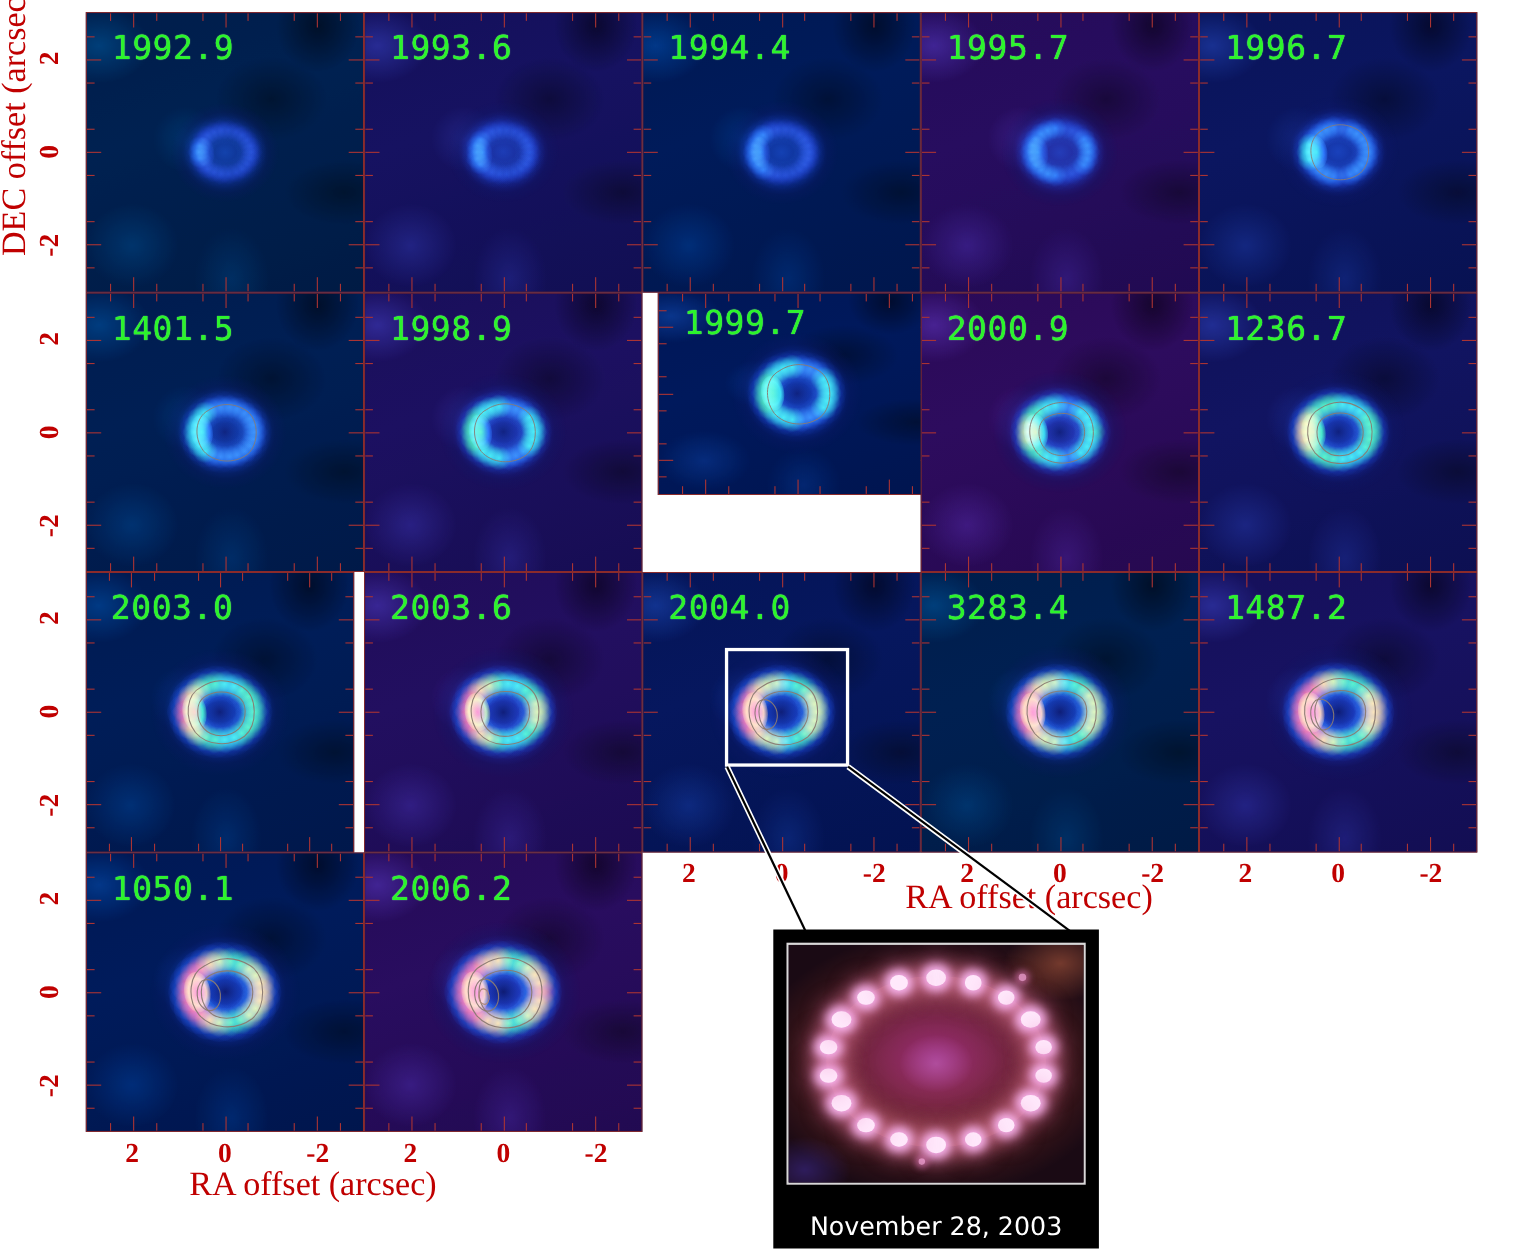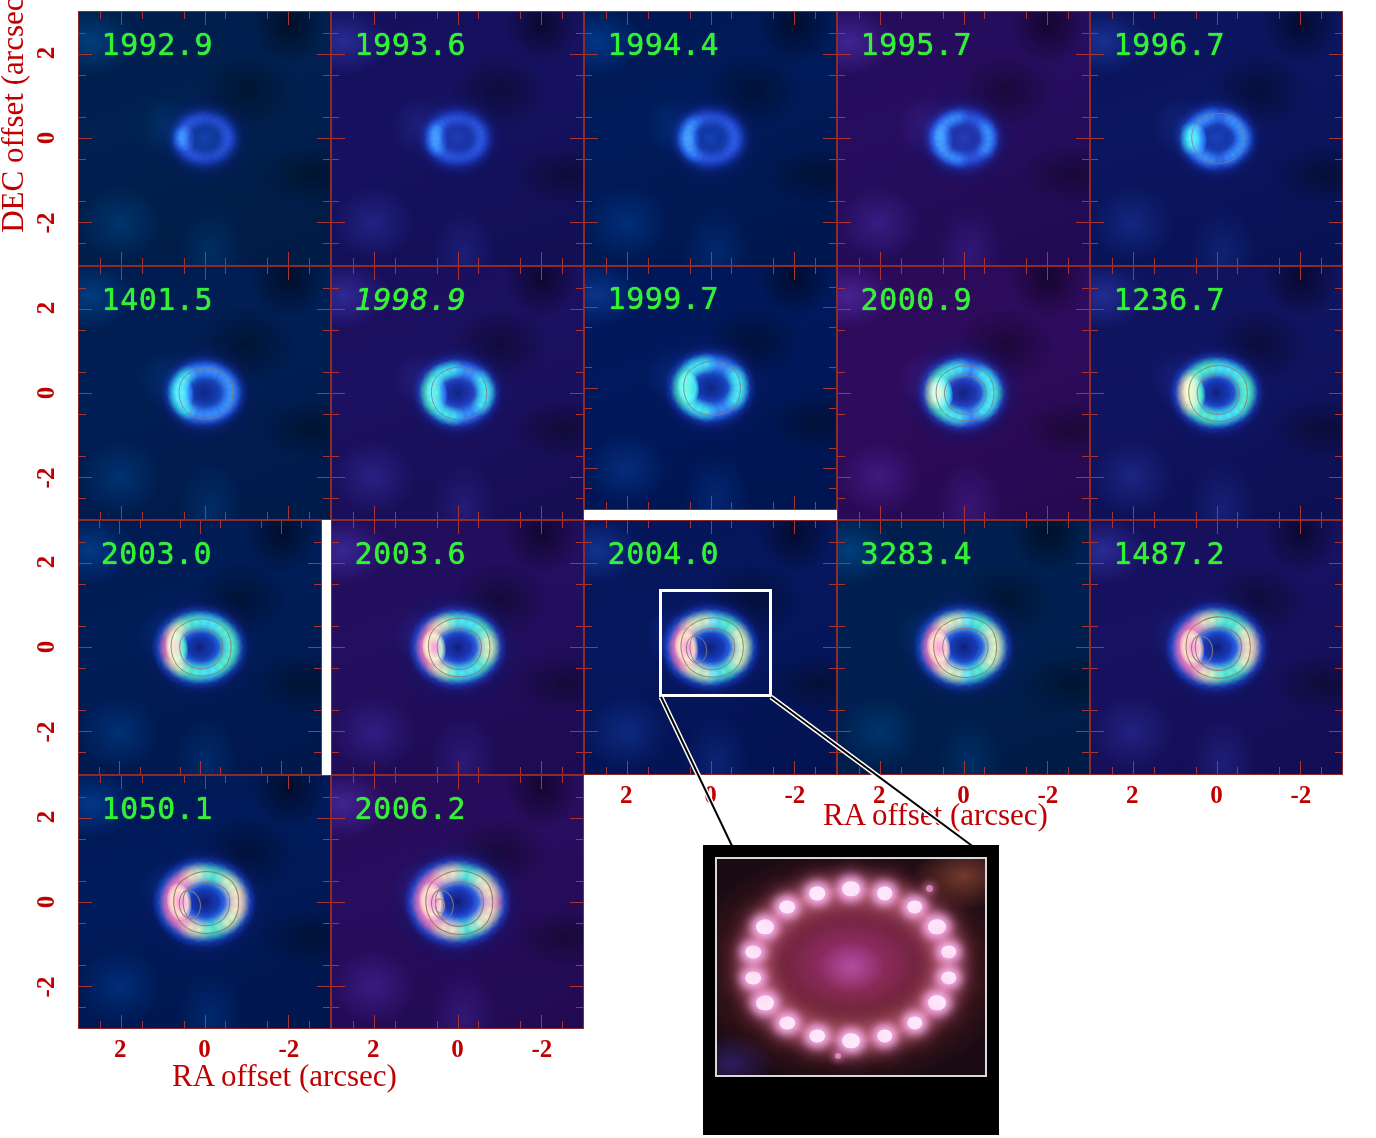--- a/index.html
+++ b/index.html
@@ -519,21 +519,21 @@
         <div class="tk v" style="left: 75%; top: 0px; height: 7px;"></div>
         <div class="tk v" style="left: 75%; bottom: 0px; height: 7px;"></div>
         <div class="tk h" style="top: 75%; left: 0px; width: 7px;"></div>
         <div class="tk h" style="top: 75%; right: 0px; width: 7px;"></div>
         <div class="tk v" style="left: 91.67%; top: 0px; height: 7px;"></div>
         <div class="tk v" style="left: 91.67%; bottom: 0px; height: 7px;"></div>
         <div class="tk h" style="top: 91.67%; left: 0px; width: 7px;"></div>
         <div class="tk h" style="top: 91.67%; right: 0px; width: 7px;"></div>
         <div class="epoch">1401.5</div>
       </div>
-      <div class="panel" style="left: 253px; top: 254.5px; width: 253px; height: 254.5px; font-style: italic;">
+      <div class="panel" style="left: 253px; top: 254.5px; width: 253px; height: 254.5px;">
         <div class="sky">
           <div class="noise" style="filter: hue-rotate(12deg);"></div>
           <div class="src" style="width: 79px; height: 73px;">
             <div style="position: absolute; inset: -35%; border-radius: 50%; background: radial-gradient(50% 50%, rgba(35, 95, 250, 0.643) 0%, rgba(25, 60, 210, 0.435) 45%, rgba(14, 26, 110, 0.25) 70%, transparent 86%);"></div>
             <div style="position: absolute; inset: 0px;">
               <div style="position: absolute; border-radius: 50%; mix-blend-mode: screen; left: 85.5%; top: 50%; width: 31.6px; height: 30.02px; transform: translate(-50%, -50%); background: radial-gradient(rgba(40, 220, 230, 0.95) 0%, rgba(20, 60, 200, 0.157) 52%, transparent 78%);"></div>
               <div style="position: absolute; border-radius: 50%; mix-blend-mode: screen; left: 84.062%; top: 59.2014%; width: 31.6px; height: 30.02px; transform: translate(-50%, -50%); background: radial-gradient(rgba(40, 220, 230, 0.95) 0%, rgba(20, 60, 200, 0.153) 52%, transparent 78%);"></div>
               <div style="position: absolute; border-radius: 50%; mix-blend-mode: screen; left: 79.8645%; top: 67.6573%; width: 31.6px; height: 30.02px; transform: translate(-50%, -50%); background: radial-gradient(rgba(40, 220, 230, 0.95) 0%, rgba(20, 60, 200, 0.14) 52%, transparent 78%);"></div>
               <div style="position: absolute; border-radius: 50%; mix-blend-mode: screen; left: 73.2476%; top: 74.6828%; width: 31.6px; height: 30.02px; transform: translate(-50%, -50%); background: radial-gradient(rgba(30, 90, 255, 0.95) 0%, rgba(20, 60, 200, 0.125) 52%, transparent 78%);"></div>
               <div style="position: absolute; border-radius: 50%; mix-blend-mode: screen; left: 64.7472%; top: 79.7086%; width: 31.6px; height: 30.02px; transform: translate(-50%, -50%); background: radial-gradient(rgba(30, 90, 255, 0.95) 0%, rgba(20, 60, 200, 0.11) 52%, transparent 78%);"></div>
@@ -595,21 +595,21 @@
         <div class="tk v" style="left: 75%; top: 0px; height: 7px;"></div>
         <div class="tk v" style="left: 75%; bottom: 0px; height: 7px;"></div>
         <div class="tk h" style="top: 75%; left: 0px; width: 7px;"></div>
         <div class="tk h" style="top: 75%; right: 0px; width: 7px;"></div>
         <div class="tk v" style="left: 91.67%; top: 0px; height: 7px;"></div>
         <div class="tk v" style="left: 91.67%; bottom: 0px; height: 7px;"></div>
         <div class="tk h" style="top: 91.67%; left: 0px; width: 7px;"></div>
         <div class="tk h" style="top: 91.67%; right: 0px; width: 7px;"></div>
         <div class="epoch">1998.9</div>
       </div>
-      <div class="panel" style="left: 506px; top: 254.5px; width: 253px; height: 244px;">
+      <div class="panel" style="left: 520px; top: 254.5px; width: 253px; height: 184px;">
         <div class="sky">
           <div class="noise" style="filter: hue-rotate(-11deg);"></div>
           <div class="src" style="width: 81px; height: 75px;">
             <div style="position: absolute; inset: -35%; border-radius: 50%; background: radial-gradient(50% 50%, rgba(35, 95, 250, 0.66) 0%, rgba(25, 60, 210, 0.447) 45%, rgba(14, 26, 110, 0.25) 70%, transparent 86%);"></div>
             <div style="position: absolute; inset: 0px;">
               <div style="position: absolute; border-radius: 50%; mix-blend-mode: screen; left: 85.5%; top: 50%; width: 32.4px; height: 30.78px; transform: translate(-50%, -50%); background: radial-gradient(rgba(40, 220, 230, 0.95) 0%, rgba(20, 60, 200, 0.173) 52%, transparent 78%);"></div>
               <div style="position: absolute; border-radius: 50%; mix-blend-mode: screen; left: 84.062%; top: 59.2014%; width: 32.4px; height: 30.78px; transform: translate(-50%, -50%); background: radial-gradient(rgba(40, 220, 230, 0.95) 0%, rgba(20, 60, 200, 0.17) 52%, transparent 78%);"></div>
               <div style="position: absolute; border-radius: 50%; mix-blend-mode: screen; left: 79.8645%; top: 67.6573%; width: 32.4px; height: 30.78px; transform: translate(-50%, -50%); background: radial-gradient(rgba(40, 220, 230, 0.95) 0%, rgba(20, 60, 200, 0.157) 52%, transparent 78%);"></div>
               <div style="position: absolute; border-radius: 50%; mix-blend-mode: screen; left: 73.2476%; top: 74.6828%; width: 32.4px; height: 30.78px; transform: translate(-50%, -50%); background: radial-gradient(rgba(30, 90, 255, 0.95) 0%, rgba(20, 60, 200, 0.137) 52%, transparent 78%);"></div>
               <div style="position: absolute; border-radius: 50%; mix-blend-mode: screen; left: 64.7472%; top: 79.7086%; width: 32.4px; height: 30.78px; transform: translate(-50%, -50%); background: radial-gradient(rgba(30, 90, 255, 0.95) 0%, rgba(20, 60, 200, 0.12) 52%, transparent 78%);"></div>
@@ -1444,15 +1444,16 @@
           <div class="hstknot" style="left: 17.9571%; top: 66.575%; width: 18px; height: 15.3px; transform: translate(-50%, -50%);"></div>
           <div class="hstknot" style="left: 13.5621%; top: 55.1037%; width: 15.5px; height: 13.175px; transform: translate(-50%, -50%);"></div>
           <div class="hstknot" style="left: 13.5621%; top: 42.8963%; width: 15.5px; height: 13.175px; transform: translate(-50%, -50%);"></div>
           <div class="hstknot" style="left: 17.9571%; top: 31.425%; width: 18px; height: 15.3px; transform: translate(-50%, -50%);"></div>
           <div class="hstknot" style="left: 26.2169%; top: 22.0735%; width: 15.5px; height: 13.175px; transform: translate(-50%, -50%);"></div>
           <div class="hstknot" style="left: 37.3453%; top: 15.9698%; width: 15.5px; height: 13.175px; transform: translate(-50%, -50%);"></div>
         </div>
       <div class="hstdot" style="left:78%;top:12%;width:7px;height:7px;"></div>
       <div class="hstdot" style="left:44%;top:90%;width:6px;height:6px;"></div>
     </div>
+    <div id="insetcap">November 28, 2003</div>
   </div>
 
 </div>
 
 </body></html>

